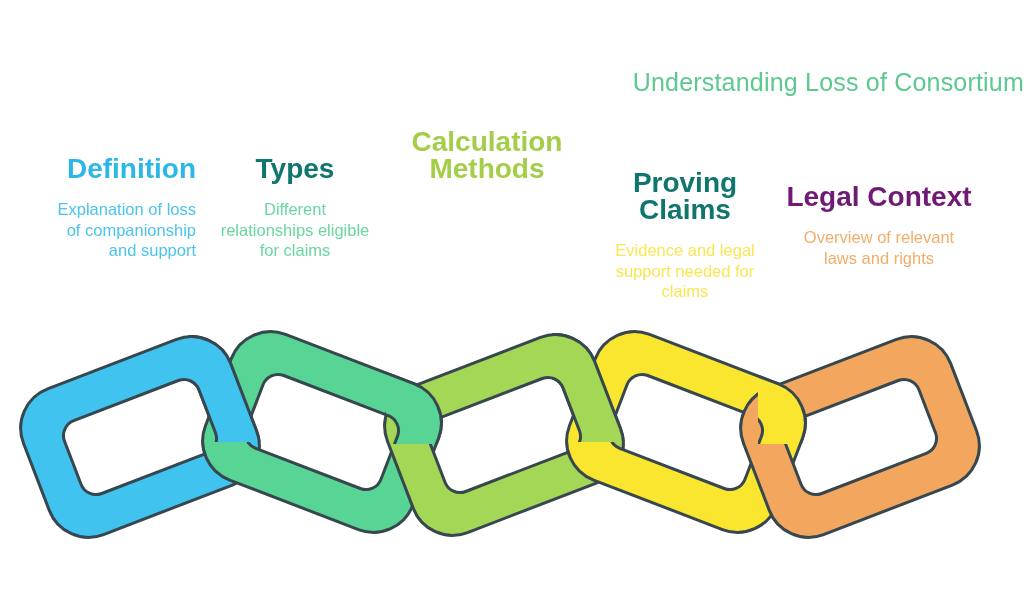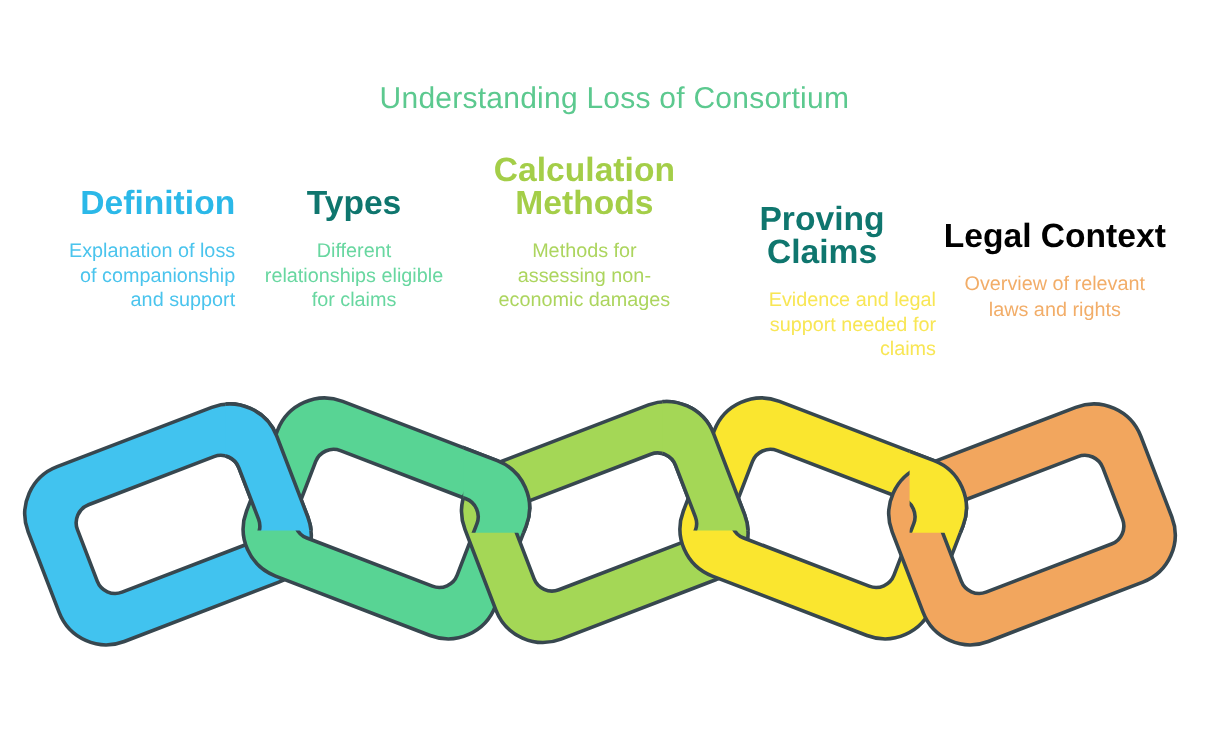--- a/index.html
+++ b/index.html
@@ -9,21 +9,21 @@
     position: relative;
     width: 1024px;
     height: 614px;
     background: #ffffff;
     overflow: hidden;
   }
   .title {
     position: absolute;
     left: 0; right: 0;
     top: 68px;
-    text-align: center;
+    text-align: right;
     font-size: 25px;
     font-weight: 500;
     letter-spacing: 0.2px;
   }
   .col {
     position: absolute;
     width: 190px;
     text-align: center;
   }
   .col .heading {
@@ -68,34 +68,31 @@
   <section class="col col-2">
     <h2 class="heading" style="color: #0f766e;">Types</h2>
     <p class="desc" style="color: rgb(104, 215, 160);">Different
 relationships eligible
 for claims</p>
   </section>
 
   <section class="col col-3">
     <h2 class="heading" style="color: rgb(164, 206, 72);">Calculation
 Methods</h2>
-    <p class="desc" style="color: rgb(172, 213, 94);">Methods for
-assessing non-
-economic damages</p>
   </section>
 
   <section class="col col-4">
     <h2 class="heading" style="color: #0f766e; margin-top: 14px;">Proving Claims</h2>
-    <p class="desc" style="color: rgb(248, 230, 84); text-align: right;">Evidence and legal
+    <p class="desc" style="color: rgb(248, 230, 84);">Evidence and legal
 support needed for
 claims</p>
   </section>
 
   <section class="col col-5">
-    <h2 class="heading" style="color: #000000;">Legal Context</h2>
+    <h2 class="heading" style="color: #701a75;">Legal Context</h2>
     <p class="desc" style="color: rgb(242, 173, 104);">Overview of relevant
 laws and rights</p>
   </section>
 
   <svg class="chain" viewBox="0 0 1024 614" xmlns="http://www.w3.org/2000/svg">
     <defs>
       <path id="linkshape" fill-rule="evenodd" d="M -69 -78 L 69 -78 A 42 42 0 0 1 111 -36 L 111 36 A 42 42 0 0 1 69 78 L -69 78 A 42 42 0 0 1 -111 36 L -111 -36 A 42 42 0 0 1 -69 -78 Z
            M -56 -39 L 56 -39 A 16 16 0 0 1 72 -23 L 72 23 A 16 16 0 0 1 56 39 L -56 39 A 16 16 0 0 1 -72 23 L -72 -23 A 16 16 0 0 1 -56 -39 Z"></path>
       <clipPath id="cp1">
           <rect x="188" y="296" width="92" height="146"></rect>

